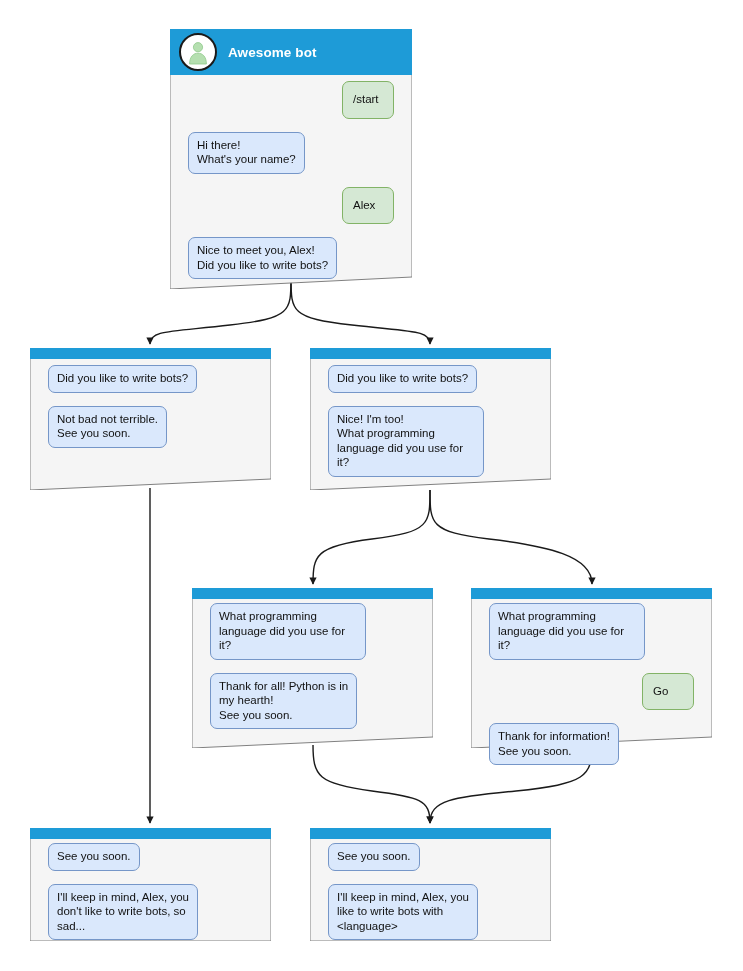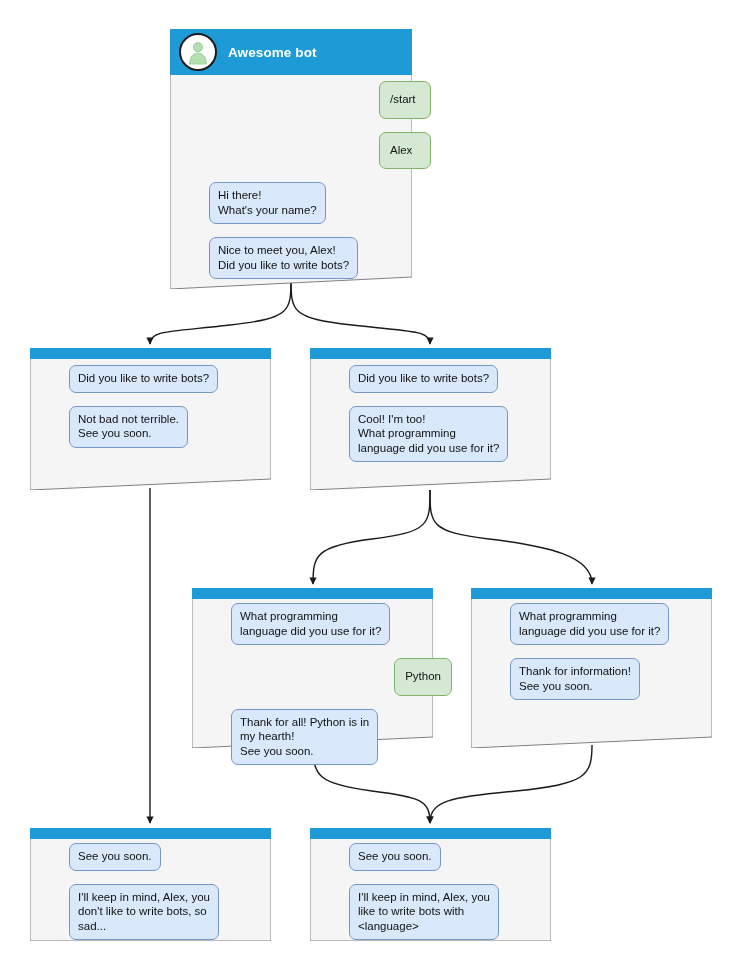--- a/index.html
+++ b/index.html
@@ -90,22 +90,21 @@
     margin-left: 11px;
     letter-spacing: 0.1px;
     white-space: nowrap;
   }
 
   .msgs {
     position: absolute;
     left: 0;
     width: 100%;
     box-sizing: border-box;
-    padding: 0 10px;
-    margin-left: 29px;
+    padding: 0 18px;
   }
 
   .msg-row {
     display: flex;
     margin-bottom: 13px;
   }
   .msg-row.in  { justify-content: flex-start; }
   .msg-row.out { justify-content: flex-end; }
 
   .bubble {
@@ -169,26 +168,26 @@
             <circle cx="13" cy="8.2" r="4.6" fill="#b5dfb0" stroke="#8fc98a" stroke-width="0.8"></circle>
             <path d="M4.6 25 C4.6 17.4 8.6 14.2 13 14.2 C17.4 14.2 21.4 17.4 21.4 25 Z" fill="#b5dfb0" stroke="#8fc98a" stroke-width="0.8"></path>
           </svg>
         </div>
         <div class="bot-title">Awesome bot</div>
       </div>
       <div class="msgs" style="top:52px;">
         <div class="msg-row out">
           <div class="bubble out">/start</div>
         </div>
+        <div class="msg-row in">
+          <div class="bubble in">Hi there!
+What's your name?</div>
+        </div>
         <div class="msg-row out">
           <div class="bubble out">Alex</div>
-        </div>
-        <div class="msg-row in">
-          <div class="bubble in">Hi there!
-What's your name?</div>
         </div>
         <div class="msg-row in">
           <div class="bubble in">Nice to meet you, Alex!
 Did you like to write bots?</div>
         </div>
       </div>
     </div>
   </div>
 
   <div class="node" style="left:30px; top:348px; width:241px; height:142px;">
@@ -213,62 +212,62 @@
     <svg class="node-shape" viewBox="0 0 241 142" preserveAspectRatio="none">
       <polygon points="0,0 241,0 241,131 0,142" fill="#f5f5f5" stroke="#808080" stroke-width="1"></polygon>
       <polygon points="0,0 241,0 241,11 0,11" fill="#1e9bd7" stroke="none"></polygon>
     </svg>
     <div class="node-inner">
       <div class="msgs" style="top:17px;">
         <div class="msg-row in">
           <div class="bubble in">Did you like to write bots?</div>
         </div>
         <div class="msg-row in">
-          <div class="bubble in">Cool! I'm too!
+          <div class="bubble in">Nice! I'm too!
 What programming
 language did you use for it?</div>
         </div>
       </div>
     </div>
   </div>
 
   <div class="node" style="left:192px; top:588px; width:241px; height:160px;">
     <svg class="node-shape" viewBox="0 0 241 160" preserveAspectRatio="none">
       <polygon points="0,0 241,0 241,149 0,160" fill="#f5f5f5" stroke="#808080" stroke-width="1"></polygon>
       <polygon points="0,0 241,0 241,11 0,11" fill="#1e9bd7" stroke="none"></polygon>
     </svg>
     <div class="node-inner">
       <div class="msgs" style="top:15px;">
         <div class="msg-row in">
           <div class="bubble in">What programming
 language did you use for it?</div>
         </div>
-        <div class="msg-row out">
-          <div class="bubble out">Python</div>
-        </div>
         <div class="msg-row in">
           <div class="bubble in">Thank for all! Python is in
 my hearth!
 See you soon.</div>
         </div>
       </div>
     </div>
   </div>
 
   <div class="node" style="left:471px; top:588px; width:241px; height:160px;">
     <svg class="node-shape" viewBox="0 0 241 160" preserveAspectRatio="none">
       <polygon points="0,0 241,0 241,149 0,160" fill="#f5f5f5" stroke="#808080" stroke-width="1"></polygon>
       <polygon points="0,0 241,0 241,11 0,11" fill="#1e9bd7" stroke="none"></polygon>
     </svg>
     <div class="node-inner">
       <div class="msgs" style="top:15px;">
         <div class="msg-row in">
           <div class="bubble in">What programming
 language did you use for it?</div>
         </div>
+        <div class="msg-row out">
+          <div class="bubble out">Go</div>
+        </div>
         <div class="msg-row in">
           <div class="bubble in">Thank for information!
 See you soon.</div>
         </div>
       </div>
     </div>
   </div>
 
   <div class="node" style="left:30px; top:828px; width:241px; height:113px;">
     <svg class="node-shape" viewBox="0 0 241 113" preserveAspectRatio="none">

